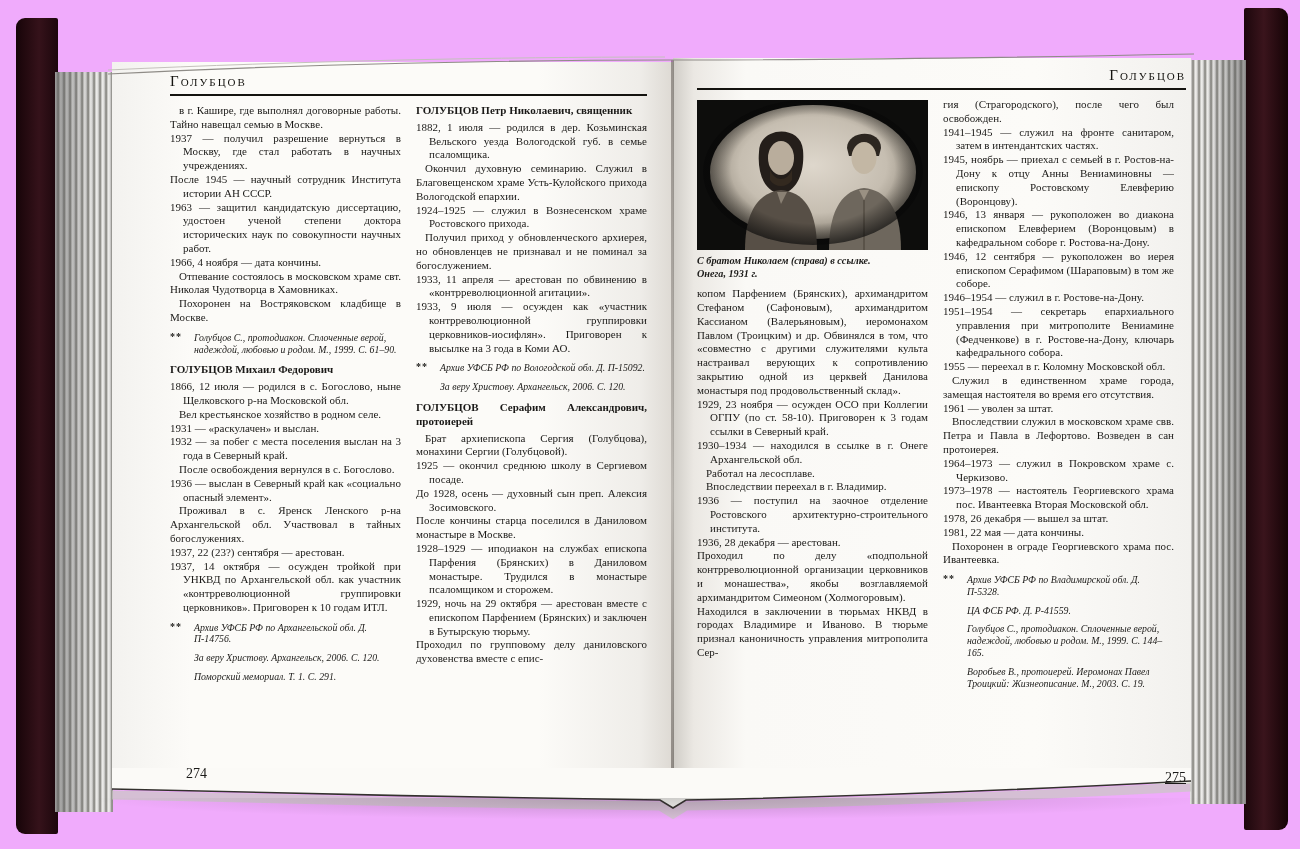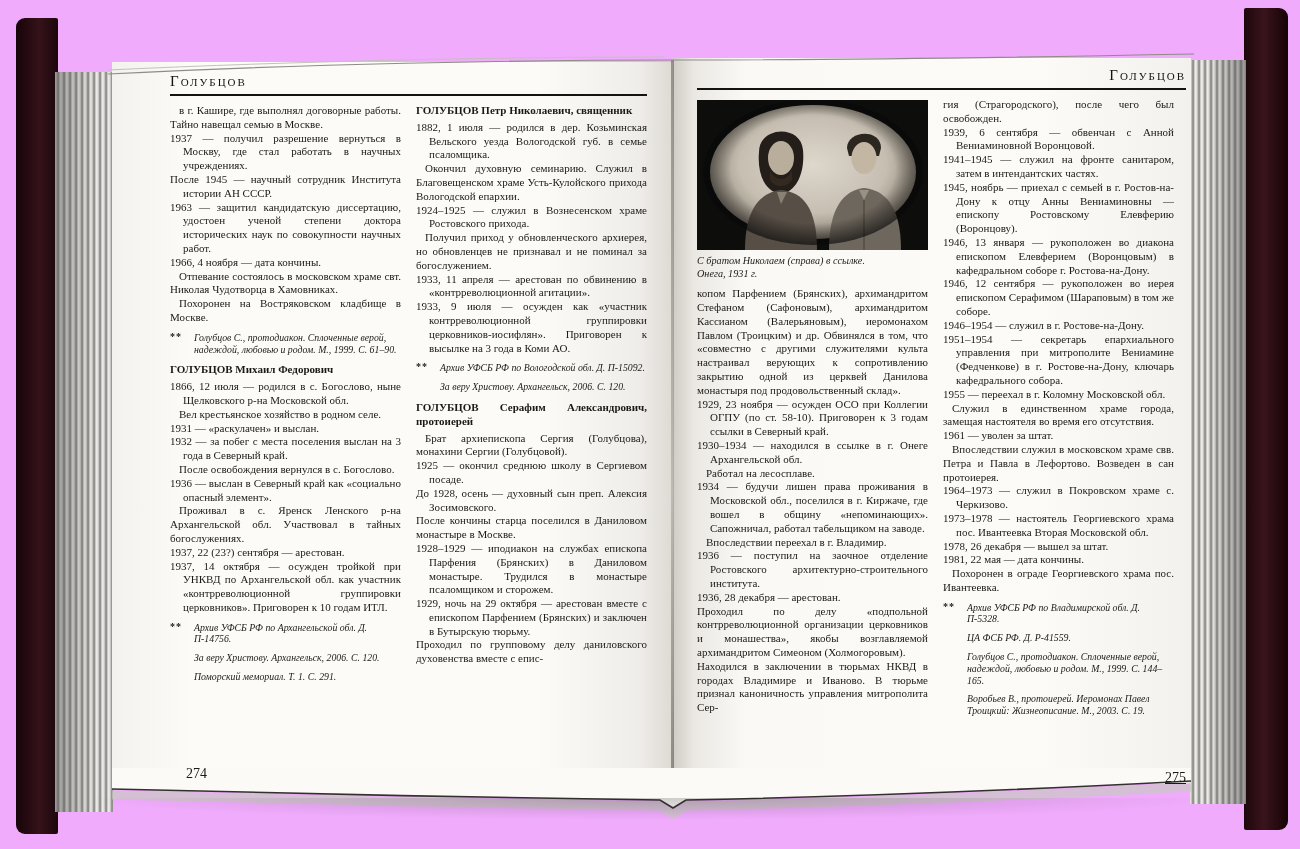--- a/index.html
+++ b/index.html
@@ -73,21 +73,21 @@
     position:absolute; left:0; top:-1px; font-style:normal; font-weight:bold;
     font-size:10px; letter-spacing:1px;
   }
   .page-num { position:absolute; font-size:14px; color:#1b1a18; }
   .pn-left  { left:186px; top:766px; }
   .pn-right { left:1096px; top:770px; width:90px; text-align:right;text-decoration:underline; }
   
   .photo-wrap { margin:2px 0 5px 0; }
   .photo { width:231px; height:150px; display:block; }
   .photo-caption {
-    text-align:right; font-style:italic; font-weight:normal;
+    text-align:right; font-style:italic; font-weight:bold;
     font-size:10.2px !important; line-height:12.6px !important; margin-bottom:7px !important;
     text-indent:0 !important;
   }
   .book-shadow {
     position:absolute; left:80px; top:798px; width:1140px; height:22px;
     background:radial-gradient(ellipse at 50% 0%, rgba(40,40,40,.22), rgba(0,0,0,0) 70%);
   }
 </style>
 </head>
 <body>
@@ -202,30 +202,28 @@
             <path d="M167,100 L167,150" stroke="#5a5349" stroke-width="2"></path>
             <ellipse cx="116" cy="72" rx="110" ry="73" fill="url(#fade)"></ellipse>
           </svg>
         </div>
         <p class="b-para photo-caption">С братом Николаем (справа) в ссылке.</p>
         <p class="b-para photo-caption" style="margin-top:-7px">Онега, 1931 г.</p>
         <p class="b-plain">копом Парфением (Брянских), архимандритом Стефаном (Сафоновым), архимандритом Кассианом (Валерьяновым), иеромонахом Павлом (Троицким) и др. Обвинялся в том, что «совместно с другими служителями культа настраивал верующих к сопротивлению закрытию одной из церквей Данилова монастыря под продовольственный склад».</p>
         <p class="b-entry">1929, 23 ноября — осужден ОСО при Коллегии ОГПУ (по ст. 58-10). Приговорен к 3 годам ссылки в Северный край.</p>
         <p class="b-entry">1930–1934 — находился в ссылке в г. Онеге Архангельской обл.</p>
         <p class="b-para">Работал на лесосплаве.</p>
-        <p class="b-entry">1934 — будучи лишен права проживания в Московской обл., поселился в г. Киржаче, где вошел в общину «непоминающих». Сапожничал, работал табельщиком на заводе.</p>
         <p class="b-para">Впоследствии переехал в г. Владимир.</p>
         <p class="b-entry">1936 — поступил на заочное отделение Ростовского архитектурно-строительного института.</p>
         <p class="b-entry">1936, 28 декабря — арестован.</p>
         <p class="b-plain">Проходил по делу «подпольной контрреволюционной организации церковников и монашества», якобы возглавляемой архимандритом Симеоном (Холмогоровым).</p>
         <p class="b-plain">Находился в заключении в тюрьмах НКВД в городах Владимире и Иваново. В тюрьме признал каноничность управления митрополита Сер-</p>
       </div>
       <div class="col">
         <p class="b-plain">гия (Страгородского), после чего был освобожден.</p>
-        <p class="b-entry">1939, 6 сентября — обвенчан с Анной Вениаминовной Воронцовой.</p>
         <p class="b-entry">1941–1945 — служил на фронте санитаром, затем в интендантских частях.</p>
         <p class="b-entry">1945, ноябрь — приехал с семьей в г. Ростов-на-Дону к отцу Анны Вениаминовны — епископу Ростовскому Елевферию (Воронцову).</p>
         <p class="b-entry">1946, 13 января — рукоположен во диакона епископом Елевферием (Воронцовым) в кафедральном соборе г. Ростова-на-Дону.</p>
         <p class="b-entry">1946, 12 сентября — рукоположен во иерея епископом Серафимом (Шараповым) в том же соборе.</p>
         <p class="b-entry">1946–1954 — служил в г. Ростове-на-Дону.</p>
         <p class="b-entry">1951–1954 — секретарь епархиального управления при митрополите Вениамине (Федченкове) в г. Ростове-на-Дону, ключарь кафедрального собора.</p>
         <p class="b-entry">1955 — переехал в г. Коломну Московской обл.</p>
         <p class="b-para">Служил в единственном храме города, замещая настоятеля во время его отсутствия.</p>
         <p class="b-entry">1961 — уволен за штат.</p>
         <p class="b-para">Впоследствии служил в московском храме свв. Петра и Павла в Лефортово. Возведен в сан протоиерея.</p>

